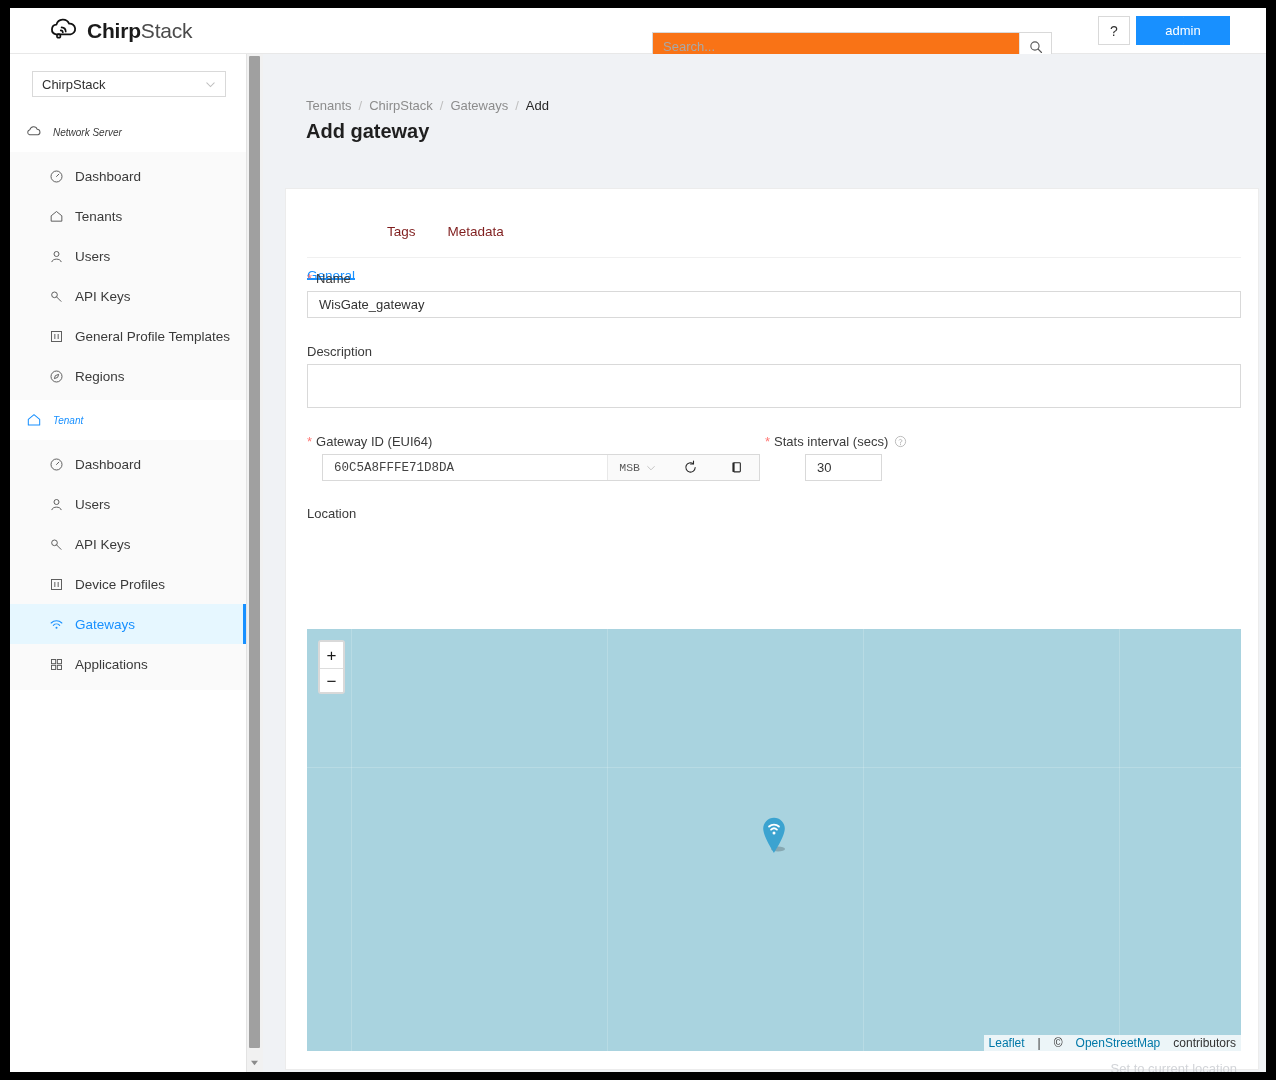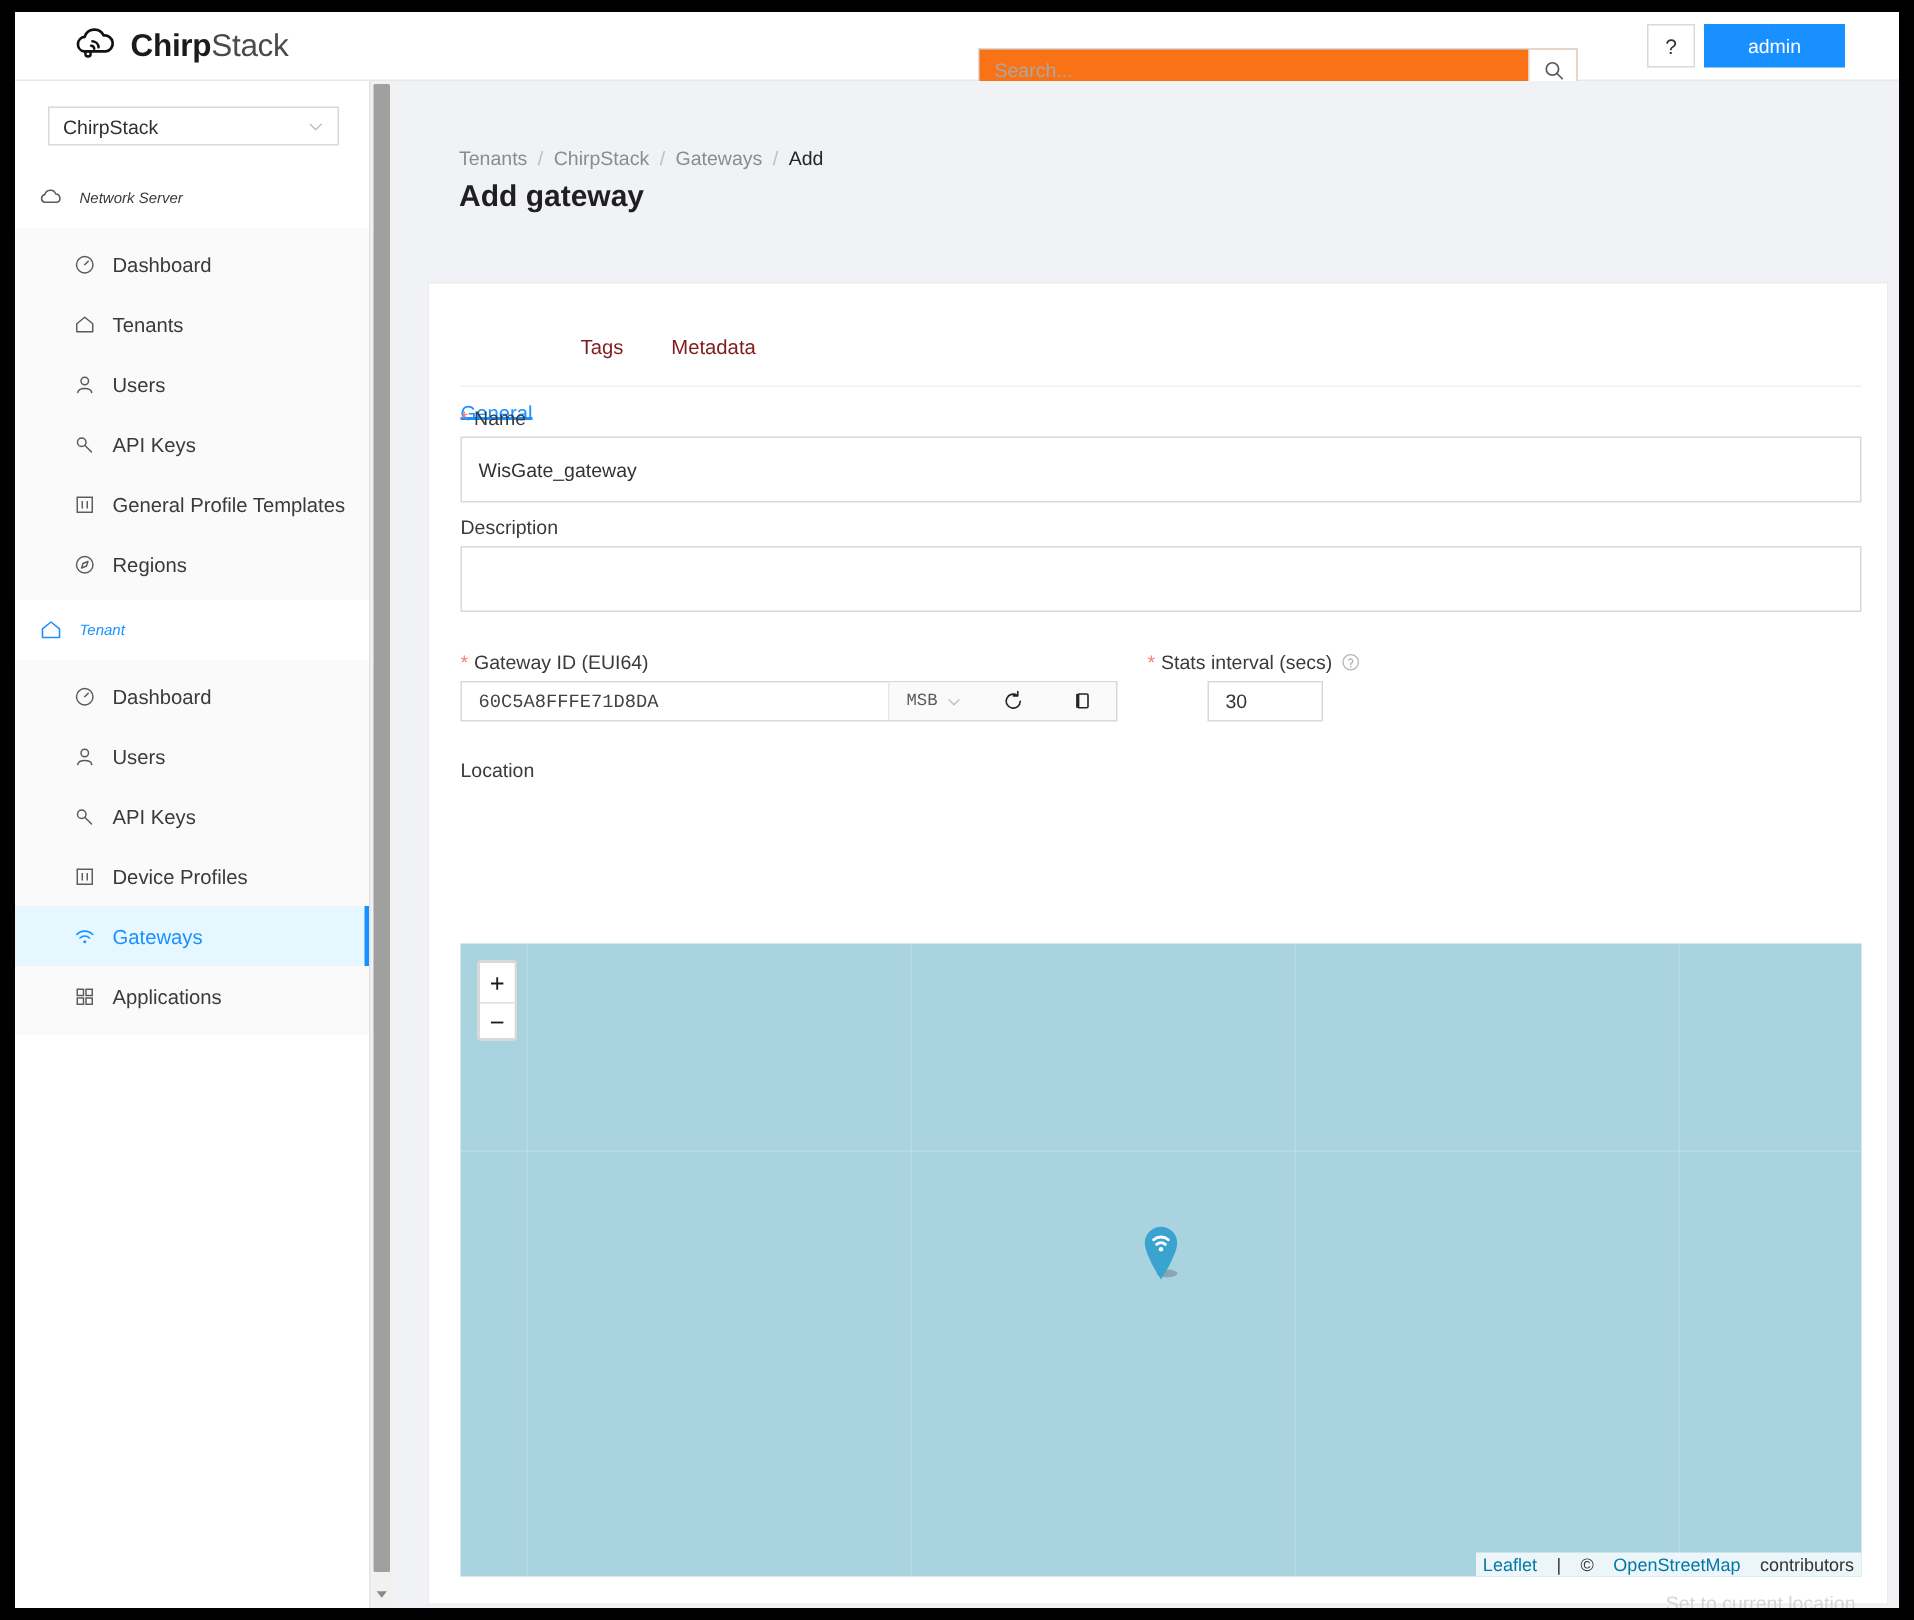--- a/index.html
+++ b/index.html
@@ -185,21 +185,21 @@
   .txt-area {
     position: absolute; left: 21px; top: 278px;
     width: 934px; height: 44px;
     border: 1px solid #d9d9d9; background: #fff;
     resize: none; outline: none;
     font-family: "Liberation Sans", sans-serif;
     font-size: 13px; padding: 6px 11px;
   }
 
   .gw-group {
-    position: absolute; left: 21px; top: 368px;
+    position: absolute; left: 36px; top: 368px;
     width: 438px; height: 27px;
     border: 1px solid #d9d9d9; background: #fff;
     display: flex; align-items: center;
   }
   .gw-id {
     flex: 1; height: 100%; border: none; outline: none;
     padding: 0 11px; font-size: 12.5px; color: #434343;
     font-family: "Liberation Mono", monospace; background: transparent;
   }
   .gw-addon {
@@ -472,21 +472,21 @@
       <div class="tabs">
         <div class="tab active">General</div>
         <div class="tab">Tags</div>
         <div class="tab">Metadata</div>
       </div>
 
       <div class="field-label" style="left:21px; top:82px">
         <span class="req">*</span>
         <span>Name</span>
       </div>
-      <input class="txt-input" style="left: 21px; top: 102px; width: 934px; height: 44px;" value="WisGate_gateway">
+      <input class="txt-input" style="left: 21px; top: 102px; width: 934px; height: 27px;" value="WisGate_gateway">
 
       <div class="field-label" style="left:21px; top:155px">
         <span>Description</span>
       </div>
       <textarea class="txt-area" style="top: 175px;"></textarea>
 
       <div class="field-label" style="left:21px; top:245px">
         <span class="req">*</span>
         <span>Gateway ID (EUI64)</span>
       </div>

